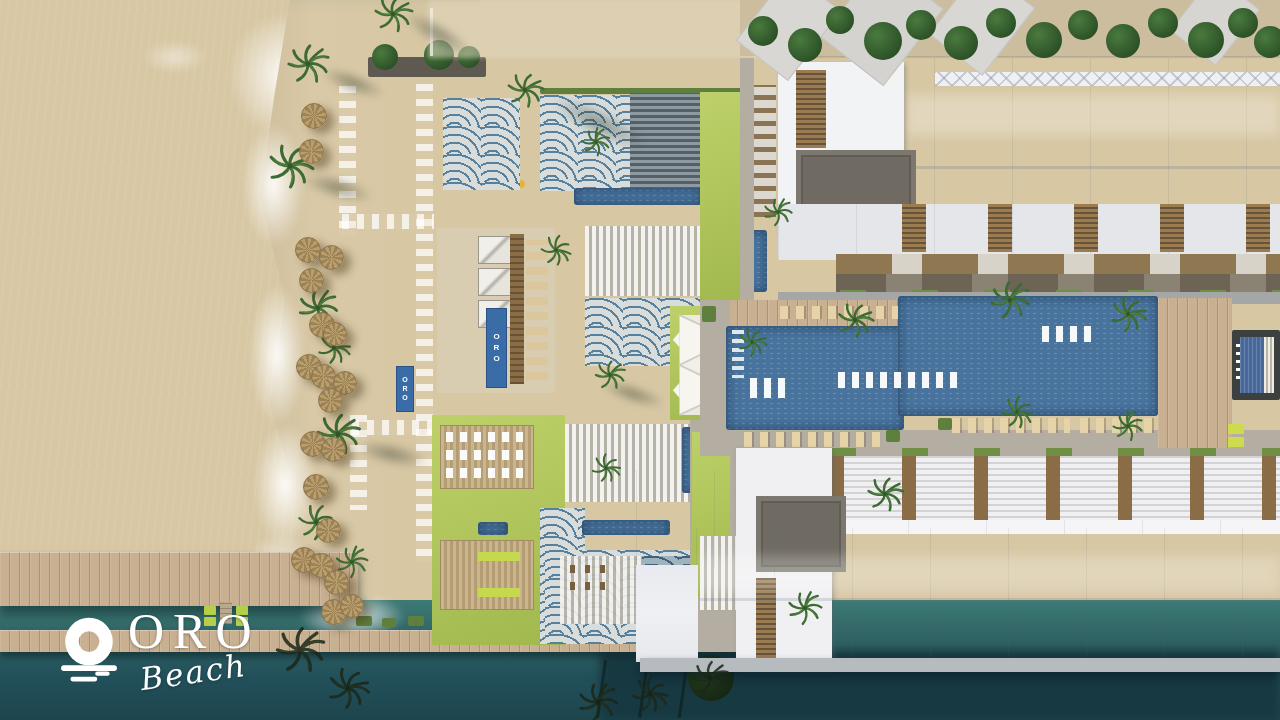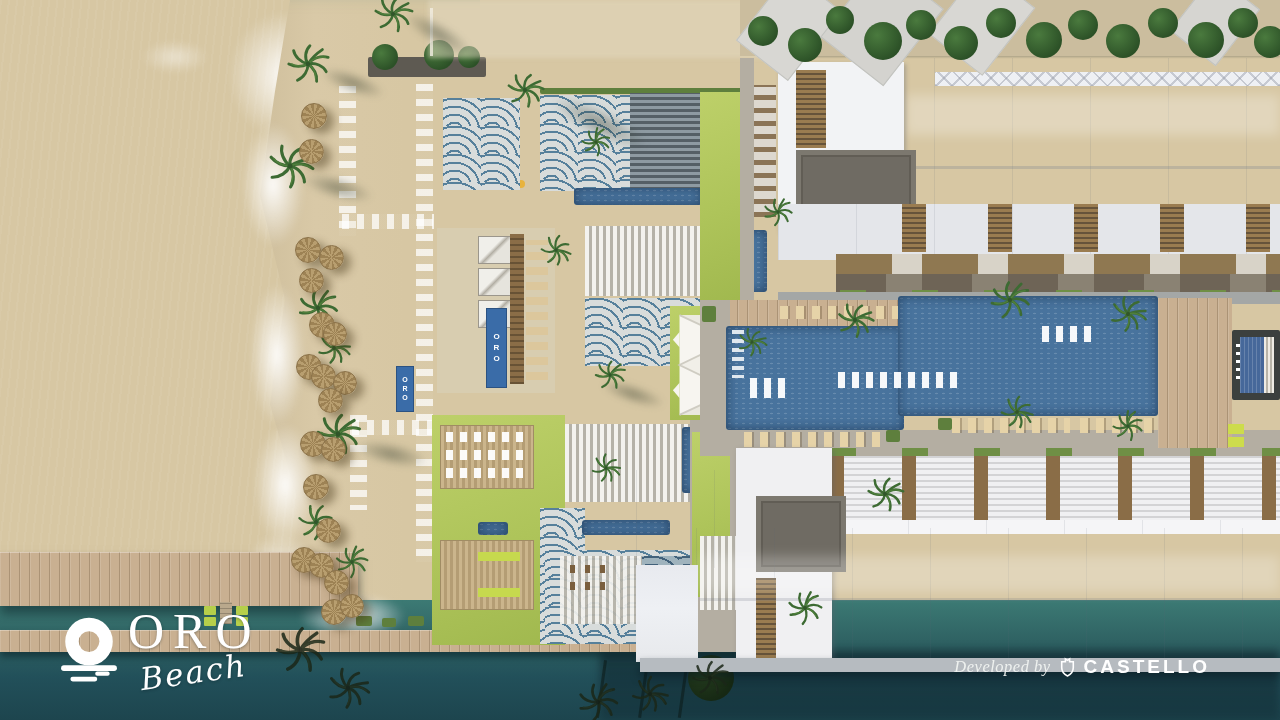--- a/index.html
+++ b/index.html
@@ -384,21 +384,14 @@
     <svg class="abs" style="left:6px;top:20px;width:62px;height:76px;" viewBox="0 0 60 72">
       <circle cx="30" cy="24" r="16.5" fill="none" stroke="#fff" stroke-width="13"></circle>
       <rect x="3" y="47" width="54" height="5.5" rx="2.7" fill="#fff"></rect>
       <rect x="36" y="53" width="14" height="4" rx="2" fill="#fff"></rect>
       <rect x="12" y="58" width="26" height="4.5" rx="2.2" fill="#fff"></rect>
     </svg>
     <div class="abs logo-oro" style="left:76px;top:10px;">ORO</div>
     <div class="abs logo-beach" style="left:88px;top:58px;">Beach</div>
   </div>
 
-  <div class="abs credit" style="right:70px;top:652px;height:30px;">
-    <span class="credit-prefix">Developed by</span>
-    <svg width="15" height="20" viewBox="0 0 14 19">
-      <path d="M1.5 4.5 L5 4.5 L5 1.8 L7 3.2 L9 1.8 L9 4.5 L12.5 4.5 L12.5 10 C12.5 14.5 9.5 16.8 7 18 C4.5 16.8 1.5 14.5 1.5 10 Z" fill="none" stroke="#fff" stroke-width="1.5"></path>
-    </svg>
-    <span class="credit-name">CASTELLO</span>
-  </div>
 
 </div>
 
 </body></html>

